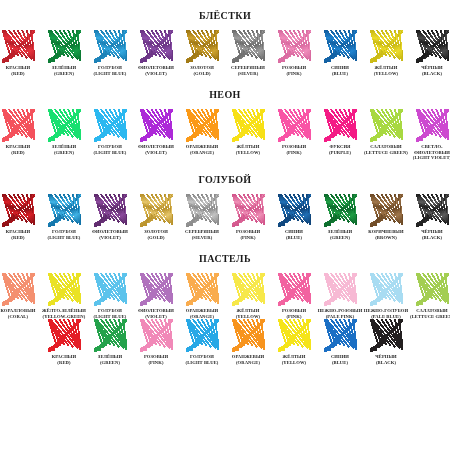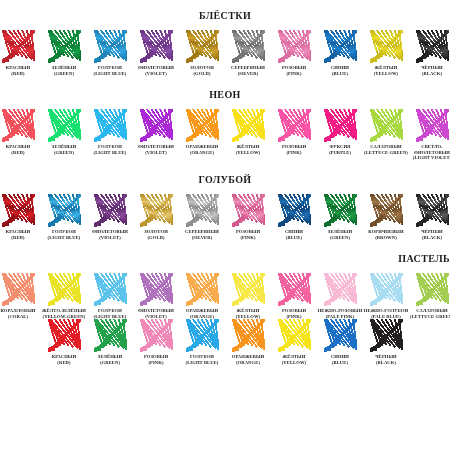--- a/index.html
+++ b/index.html
@@ -1440,21 +1440,21 @@
                 <line x1="24.8" y1="0.8" x2="32.2" y2="26.4" stroke-width="1.9"></line>
                 <line x1="29.2" y1="0.8" x2="32.2" y2="25.2" stroke-width="1.9"></line>
               </g>
             </svg>
           </div>
           <div class="caption"><span>ЧЁРНЫЙ</span><span class="cap-en">(BLACK)</span></div>
         </div>
       </div>
     </div>
     <div class="section">
-      <div class="section-title" style="padding-top: 13px; padding-bottom: 8px; text-align: right;">ПАСТЕЛЬ</div>
+      <div class="section-title" style="padding-top: 13px; padding-bottom: 8px;">ПАСТЕЛЬ</div>
       <div class="swatch-row">
         <div class="cell">
           <div>
             <svg class="swatch" viewBox="0 0 33 33" width="33" height="33" xmlns="http://www.w3.org/2000/svg" shape-rendering="crispEdges">
               <g stroke="#f49070" stroke-width="2.1" stroke-linecap="round" fill="none">
                 <line x1="-1.3" y1="30.8" x2="6.4" y2="31.1"></line>
                 <line x1="-1.5" y1="31.5" x2="9.2" y2="27.8"></line>
                 <line x1="-1.6" y1="30.5" x2="11.9" y2="26.2"></line>
                 <line x1="-1.8" y1="31.1" x2="14.7" y2="23.0"></line>
                 <line x1="-0.3" y1="31.7" x2="15.8" y2="19.8"></line>

